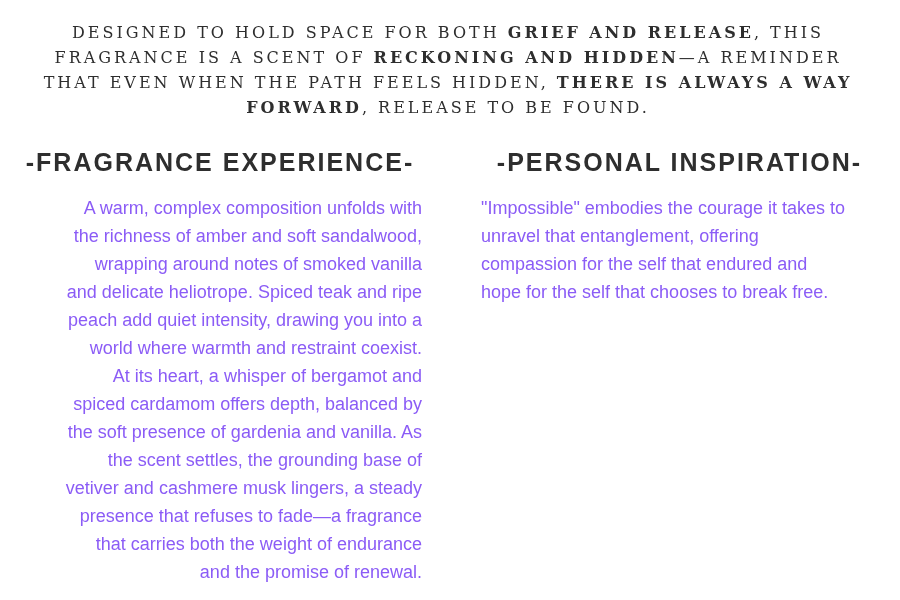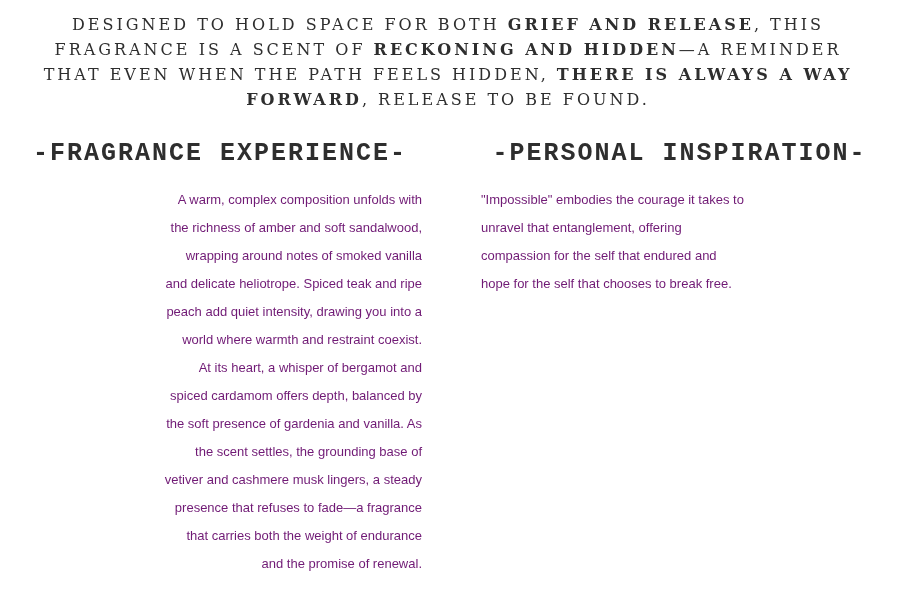--- a/index.html
+++ b/index.html
@@ -11,21 +11,21 @@
     width: 900px;
     height: 600px;
     overflow: hidden;
     font-family: "Liberation Sans", sans-serif;
     color: #2e2e2e;
   }
   .page {
     box-sizing: border-box;
     width: 900px;
     height: 600px;
-    padding: 12px 22px 0 18px;
+    padding: 20px 22px 0 18px;
   }
   .intro {
     font-family: "DejaVu Serif", serif;
     font-size: 16px;
     line-height: 25px;
     letter-spacing: 3px;
     text-align: center;
     white-space: pre-line;
     margin: 0 auto 26px auto;
     max-width: 820px;
@@ -37,36 +37,36 @@
   .columns {
     display: flex;
     gap: 59px;
   }
   .col {
     box-sizing: border-box;
   }
   .col-left  { width: 404px; }
   .col-right { width: 397px; }
   .col-heading {
-    font-family: Liberation Mono, monospace;
+    font-family: Liberation Sans, sans-serif;
     font-size: 25px;
     font-weight: bold;
     letter-spacing: 2px;
     text-align: center;
     line-height: 32px;
     margin: 0 0 16px 0;
     white-space: nowrap;
     color: #2e2e2e;
   }
   .body-text p {
-    font-size: 13px;
+    font-size: 18px;
     line-height: 28px;
     margin: 7px 0 28px 0;
     white-space: pre-line;
-    color: #701a75;
+    color: #8b5cf6;
   }
   .body-text p:last-child { margin-bottom: 0; }
   .col-left .body-text  { text-align: right; }
   .col-right .body-text { text-align: left; }
 </style>
 </head>
 <body>
 
 <div class="page">
 

